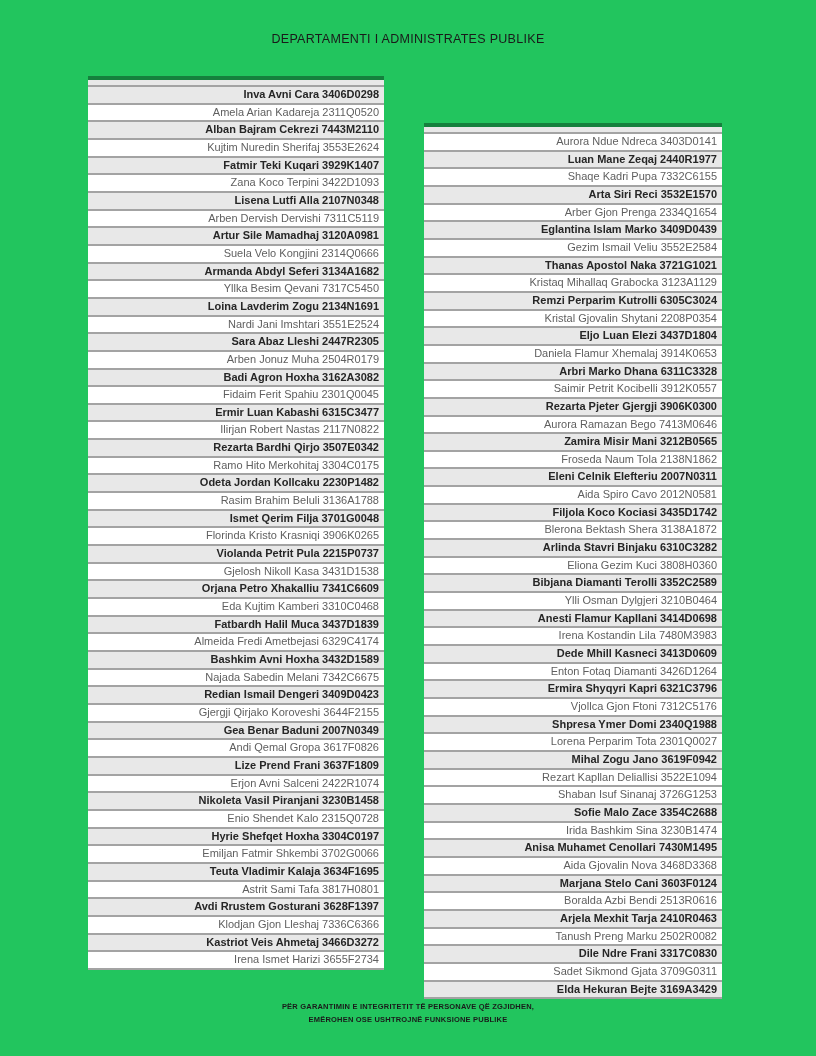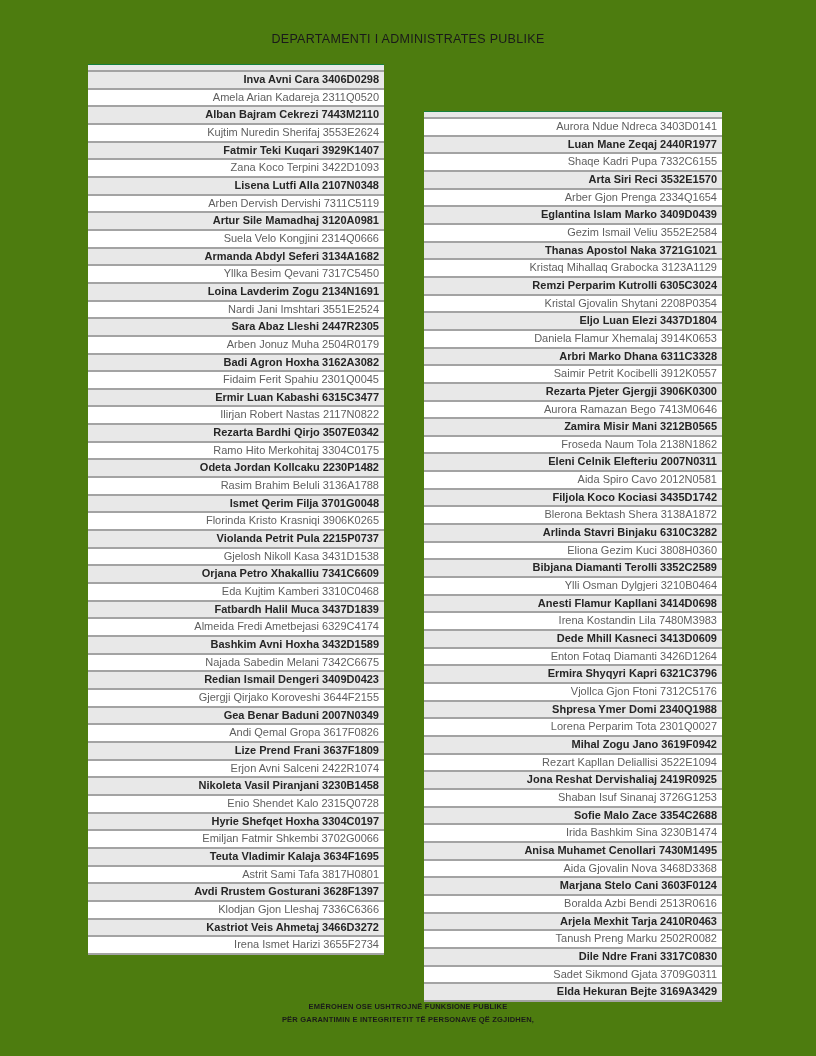--- a/index.html
+++ b/index.html
@@ -4,28 +4,28 @@
 <style>
   :root{
     --row-shaded-bg:#e8e8e8;
     --row-border:#a3a3a3;
     --text-bold:#262626;
     --text-plain:#5f5f5f;
     --text-title:#1a1a1a;
   }
   html,body{margin:0;padding:0;background:#fff;}
   .page{
-    position:relative;width:816px;height:1056px;background:#4d7c0f;
+    position:relative;width:816px;height:1056px;background:#22c55e;
     font-family:"Liberation Sans", sans-serif;overflow:hidden;
   }
   .title{
     position:absolute;top:32px;left:0;width:816px;text-align:center;
     font-size:12.5px;letter-spacing:.3px;color:var(--text-title,#1a1a1a);
   }
-  .column{position:absolute;top:64px;border-top:1px solid #15803d;}
+  .column{position:absolute;top:76px;border-top:4px solid #15803d;}
   .column.left{left:88px;width:296px;}
   .column.right{left:424px;width:298px;margin-top:47px;}
   .header-strip{
     height:5px;background:var(--row-shaded-bg,#e8e8e8);
     border-bottom:2px solid var(--row-border,#a3a3a3);
   }
   .row{
     height:17.66px;box-sizing:border-box;
     border-bottom:2px solid var(--row-border,#a3a3a3);
     text-align:right;padding-right:5px;
@@ -135,34 +135,33 @@
         <div class="row shaded">Anesti Flamur Kapllani 3414D0698</div>
         <div class="row plain">Irena Kostandin Lila 7480M3983</div>
         <div class="row shaded">Dede Mhill Kasneci 3413D0609</div>
         <div class="row plain">Enton Fotaq Diamanti 3426D1264</div>
         <div class="row shaded">Ermira Shyqyri Kapri 6321C3796</div>
         <div class="row plain">Vjollca Gjon Ftoni 7312C5176</div>
         <div class="row shaded">Shpresa Ymer Domi 2340Q1988</div>
         <div class="row plain">Lorena Perparim Tota 2301Q0027</div>
         <div class="row shaded">Mihal Zogu Jano 3619F0942</div>
         <div class="row plain">Rezart Kapllan Deliallisi 3522E1094</div>
-        <div class="row shaded">Jona Reshat Dervishaliaj 2419R0925</div>
         <div class="row plain">Shaban Isuf Sinanaj 3726G1253</div>
         <div class="row shaded">Sofie Malo Zace 3354C2688</div>
         <div class="row plain">Irida Bashkim Sina 3230B1474</div>
         <div class="row shaded">Anisa Muhamet Cenollari 7430M1495</div>
         <div class="row plain">Aida Gjovalin Nova 3468D3368</div>
         <div class="row shaded">Marjana Stelo Cani 3603F0124</div>
         <div class="row plain">Boralda Azbi Bendi 2513R0616</div>
         <div class="row shaded">Arjela Mexhit Tarja 2410R0463</div>
         <div class="row plain">Tanush Preng Marku 2502R0082</div>
         <div class="row shaded">Dile Ndre Frani 3317C0830</div>
         <div class="row plain">Sadet Sikmond Gjata 3709G0311</div>
         <div class="row shaded">Elda Hekuran Bejte 3169A3429</div>
       </div>
   </div>
 
   <div class="footer">
+    <div>PËR GARANTIMIN E INTEGRITETIT TË PERSONAVE QË ZGJIDHEN,</div>
     <div>EMËROHEN OSE USHTROJNË FUNKSIONE PUBLIKE</div>
-    <div>PËR GARANTIMIN E INTEGRITETIT TË PERSONAVE QË ZGJIDHEN,</div>
   </div>
 
 </div>
 
 </body></html>

